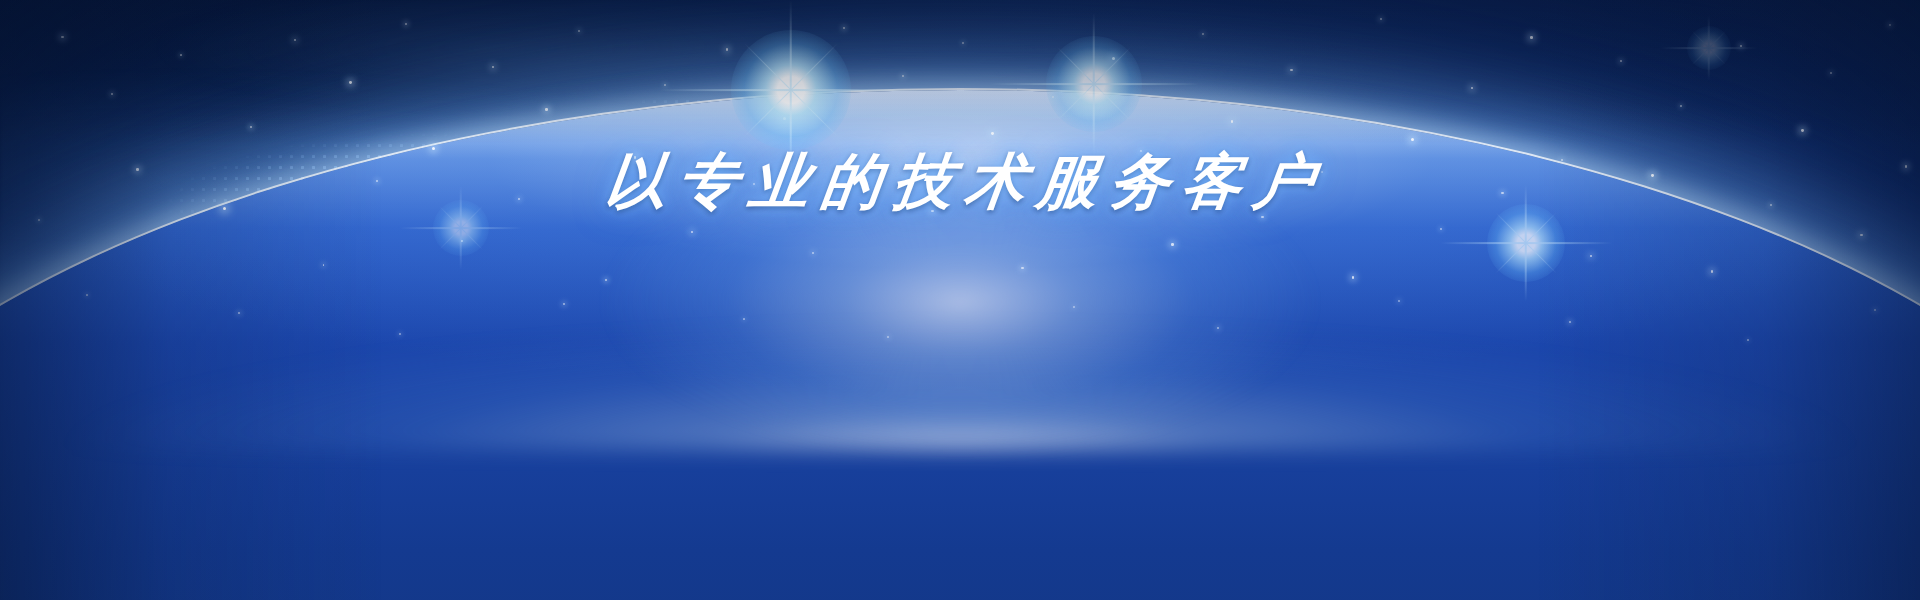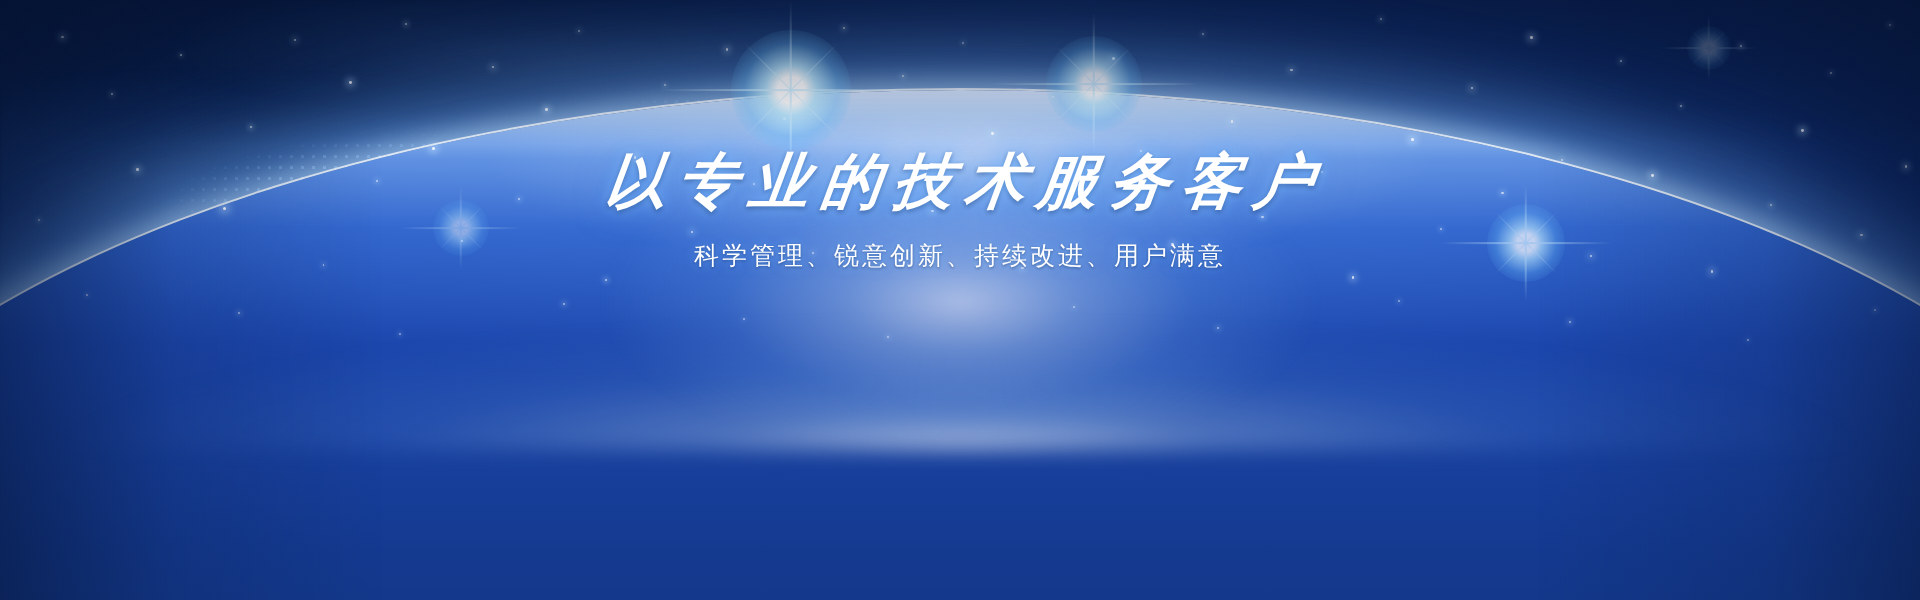--- a/index.html
+++ b/index.html
@@ -374,16 +374,15 @@
         <div class="ray-v" style="width: 66px; height: 1.5px;"></div>
         <div class="ray-d1" style="width: 48.4px; height: 1.1px;"></div>
         <div class="ray-d2" style="width: 48.4px; height: 1.1px;"></div>
       </div>
     </div>
 
   <div class="layer vignette"></div>
 
   <div class="text-block">
     <div class="headline">以专业的技术服务客户</div>
-    <div class="subline">科学管理、锐意创新、持续改进、用户满意</div>
   </div>
 
 </div>
 
 </body></html>

